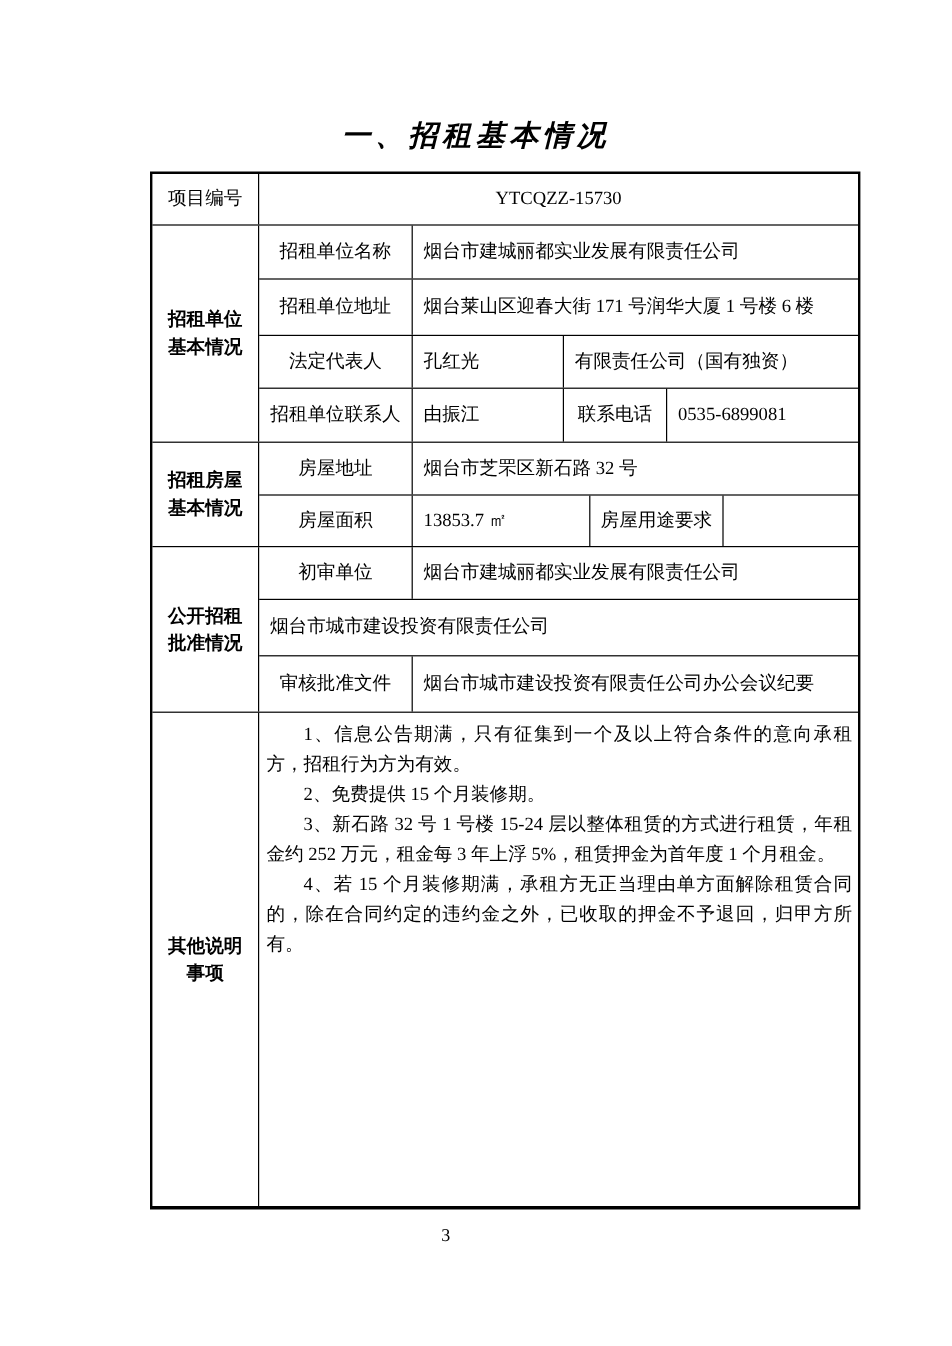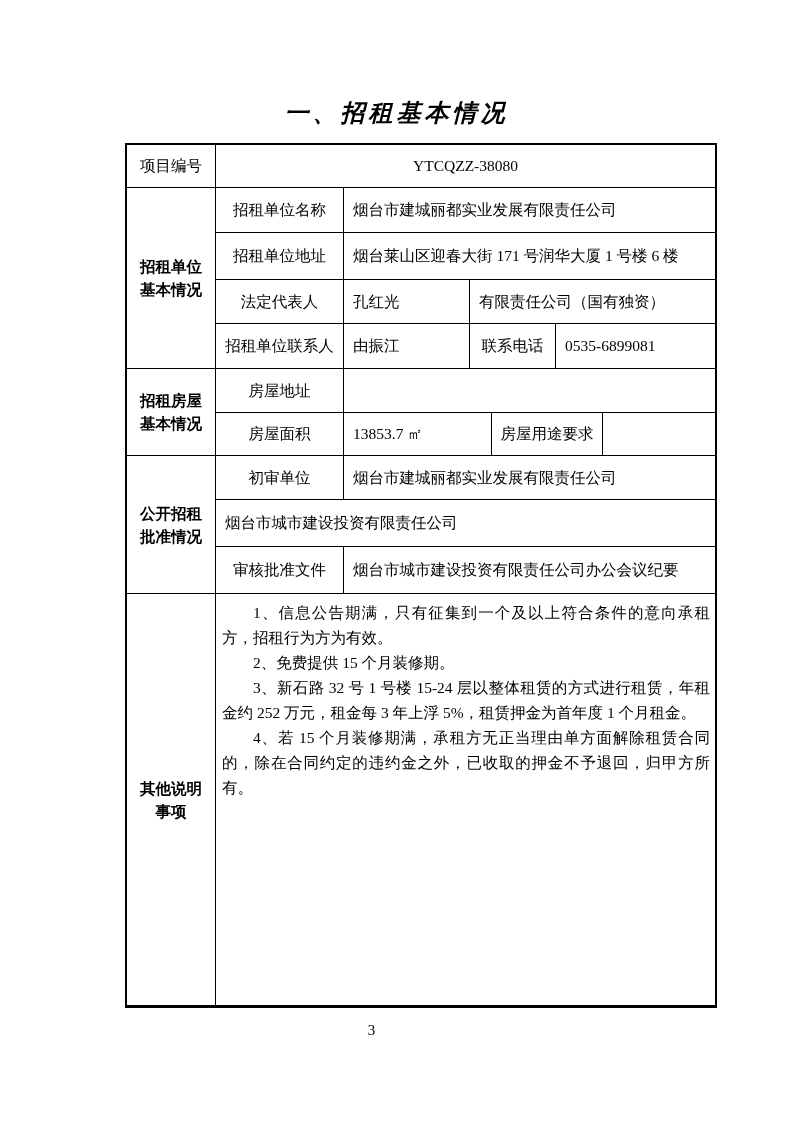--- a/index.html
+++ b/index.html
@@ -53,21 +53,21 @@
 </style>
 </head>
 <body>
 
 <div class="title">一、招租基本情况</div>
 
 <div class="doc-table">
 
   <div class="trow" style="height:43px">
     <div class="cell c1">项目编号</div>
-    <div class="cell val center nr">YTCQZZ-38080</div>
+    <div class="cell val center nr">YTCQZZ-15730</div>
   </div>
 
   <div class="sec">
     <div class="seclabel">
       <div>招租单位</div>
       <div>基本情况</div>
     </div>
     <div class="secbody">
       <div class="trow" style="height:45px">
         <div class="cell c2">招租单位名称</div>
@@ -92,20 +92,21 @@
   </div>
 
   <div class="sec">
     <div class="seclabel">
       <div>招租房屋</div>
       <div>基本情况</div>
     </div>
     <div class="secbody">
       <div class="trow" style="height:44px">
         <div class="cell c2">房屋地址</div>
+        <div class="cell val nr">烟台市芝罘区新石路 32 号</div>
       </div>
       <div class="trow" style="height:42px">
         <div class="cell c2">房屋面积</div>
         <div class="cell c3b">13853.7 ㎡</div>
         <div class="cell c4b">房屋用途要求</div>
       </div>
     </div>
   </div>
 
   <div class="sec">

